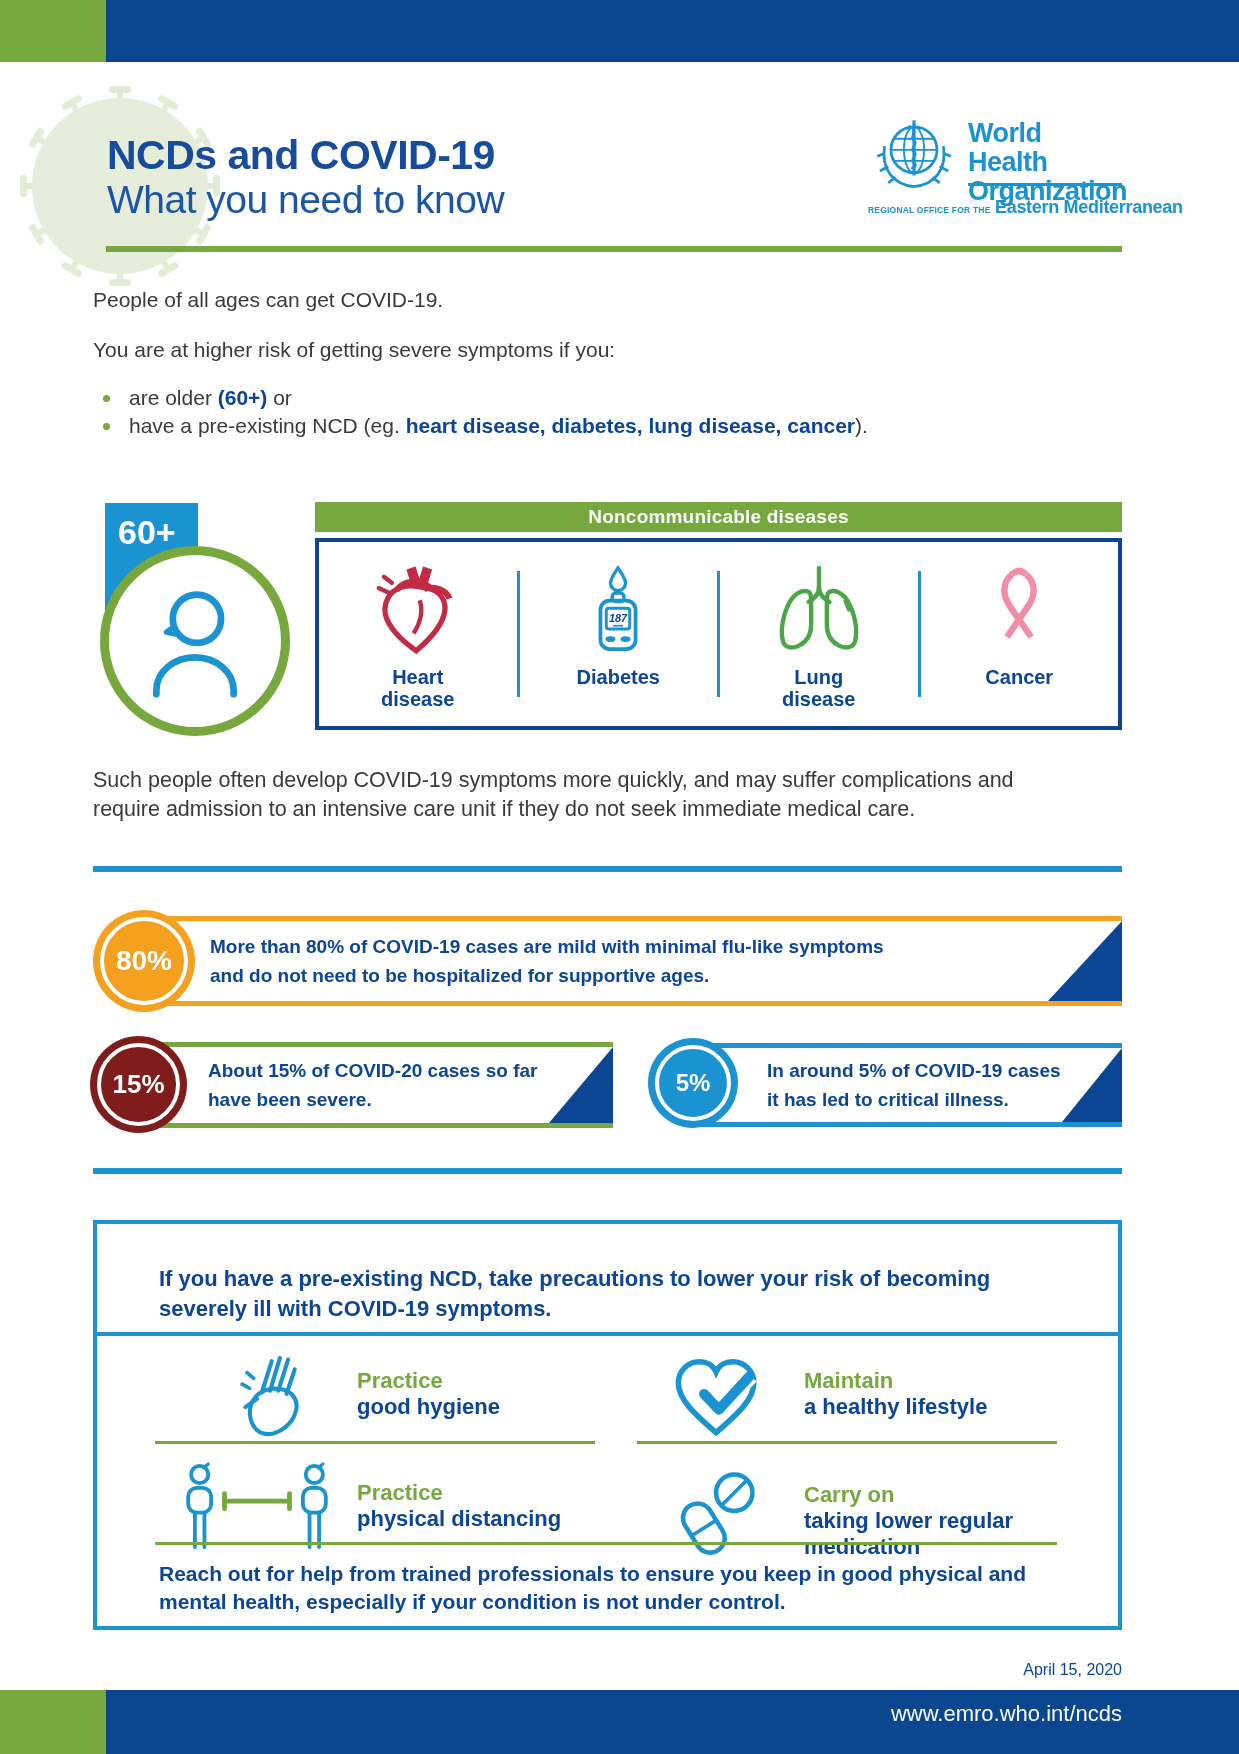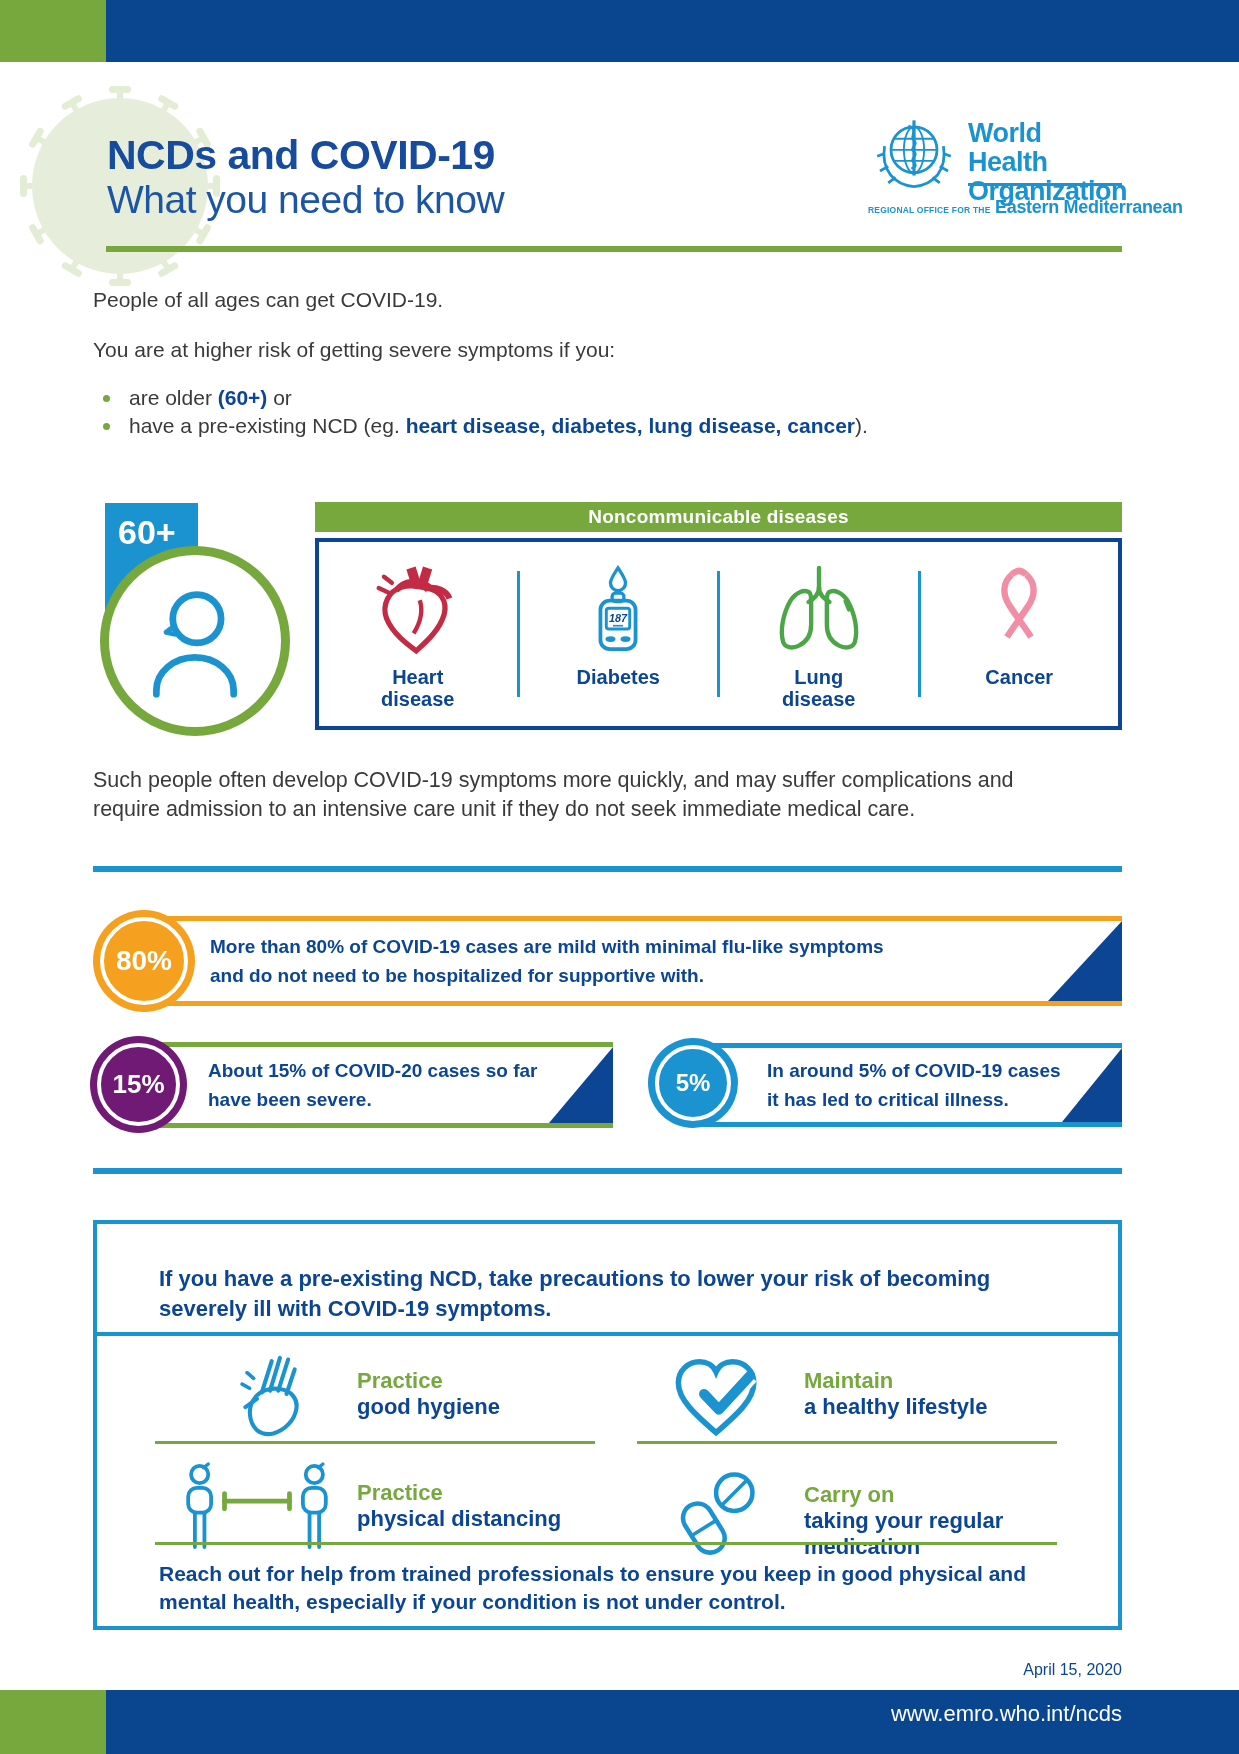--- a/index.html
+++ b/index.html
@@ -63,21 +63,21 @@
   .g80 { left:93px; top:910px; width:1029px; height:102px; }
   .g80 .stat-bar { left:51px; right:0; top:6px; height:90px; border-top:5px solid #F5A01F; border-bottom:5px solid #F5A01F; }
   .g80 .tri { width:74px; }
   .g80 .stat-text { left:117px; }
   .g80 .stat-circle { left:0; top:0; width:102px; height:102px; background:#F5A01F; font-size:28px; }
 
   .g15 { left:90px; top:1036px; width:523px; height:98px; }
   .g15 .stat-bar { left:48px; right:0; top:6px; height:86px; border-top:5px solid #76A83D; border-bottom:5px solid #76A83D; }
   .g15 .tri { width:64px; }
   .g15 .stat-text { left:118px; }
-  .g15 .stat-circle { left:0; top:0; width:97px; height:97px; background:#701a75; font-size:26px; }
+  .g15 .stat-circle { left:0; top:0; width:97px; height:97px; background:#7f1d1d; font-size:26px; }
 
   .g5 { left:648px; top:1038px; width:474px; height:94px; }
   .g5 .stat-bar { left:45px; right:0; top:5px; height:84px; border-top:5px solid #1B93D1; border-bottom:5px solid #1B93D1; }
   .g5 .tri { width:60px; }
   .g5 .stat-text { left:119px; }
   .g5 .stat-circle { left:0; top:0; width:90px; height:90px; background:#1B93D1; font-size:24px; }
 
   
   .pre-box { position:absolute; left:93px; top:1220px; width:1029px; height:410px; border:4px solid #1B93D1; background:#fff; }
   .pre-header { position:absolute; left:62px; top:40px; font-size:22px; font-weight:bold; color:#0B4593; line-height:30px; }
@@ -292,21 +292,21 @@
   </div>
 
   <div class="blue-rule" style="top:866px;"></div>
 
   <div class="stat-group g80">
     <div class="stat-bar">
       <div class="tri"></div>
     </div>
     <div class="stat-text">
       <div>More than 80% of COVID-19 cases are mild with minimal flu-like symptoms</div>
-      <div>and do not need to be hospitalized for supportive with.</div>
+      <div>and do not need to be hospitalized for supportive ages.</div>
     </div>
     <div class="stat-circle">
         <span>80%</span>
       </div>
   </div>
 
   <div class="stat-group g15">
     <div class="stat-bar">
       <div class="tri"></div>
     </div>
@@ -403,21 +403,21 @@
           <g transform="rotate(-32 40 74)">
             <rect x="24" y="46" width="32" height="58" rx="16" stroke-width="5"></rect>
             <line x1="24" y1="75" x2="56" y2="75" stroke-width="4"></line>
           </g>
           <circle cx="74" cy="36" r="20" stroke-width="5"></circle>
           <line x1="60" y1="50" x2="88" y2="22" stroke-width="4"></line>
         </svg>
       </div>
       <div class="pre-text">
         <div class="lead">Carry on</div>
-        <div class="rest">taking your regular medication</div>
+        <div class="rest">taking lower regular medication</div>
       </div>
     </div>
 
     <div class="gline" style="left:58px; top:318px; width:902px;"></div>
 
     <div class="pre-reach">
       <div>Reach out for help from trained professionals to ensure you keep in good physical and</div>
       <div>mental health, especially if your condition is not under control.</div>
     </div>
   </div>

